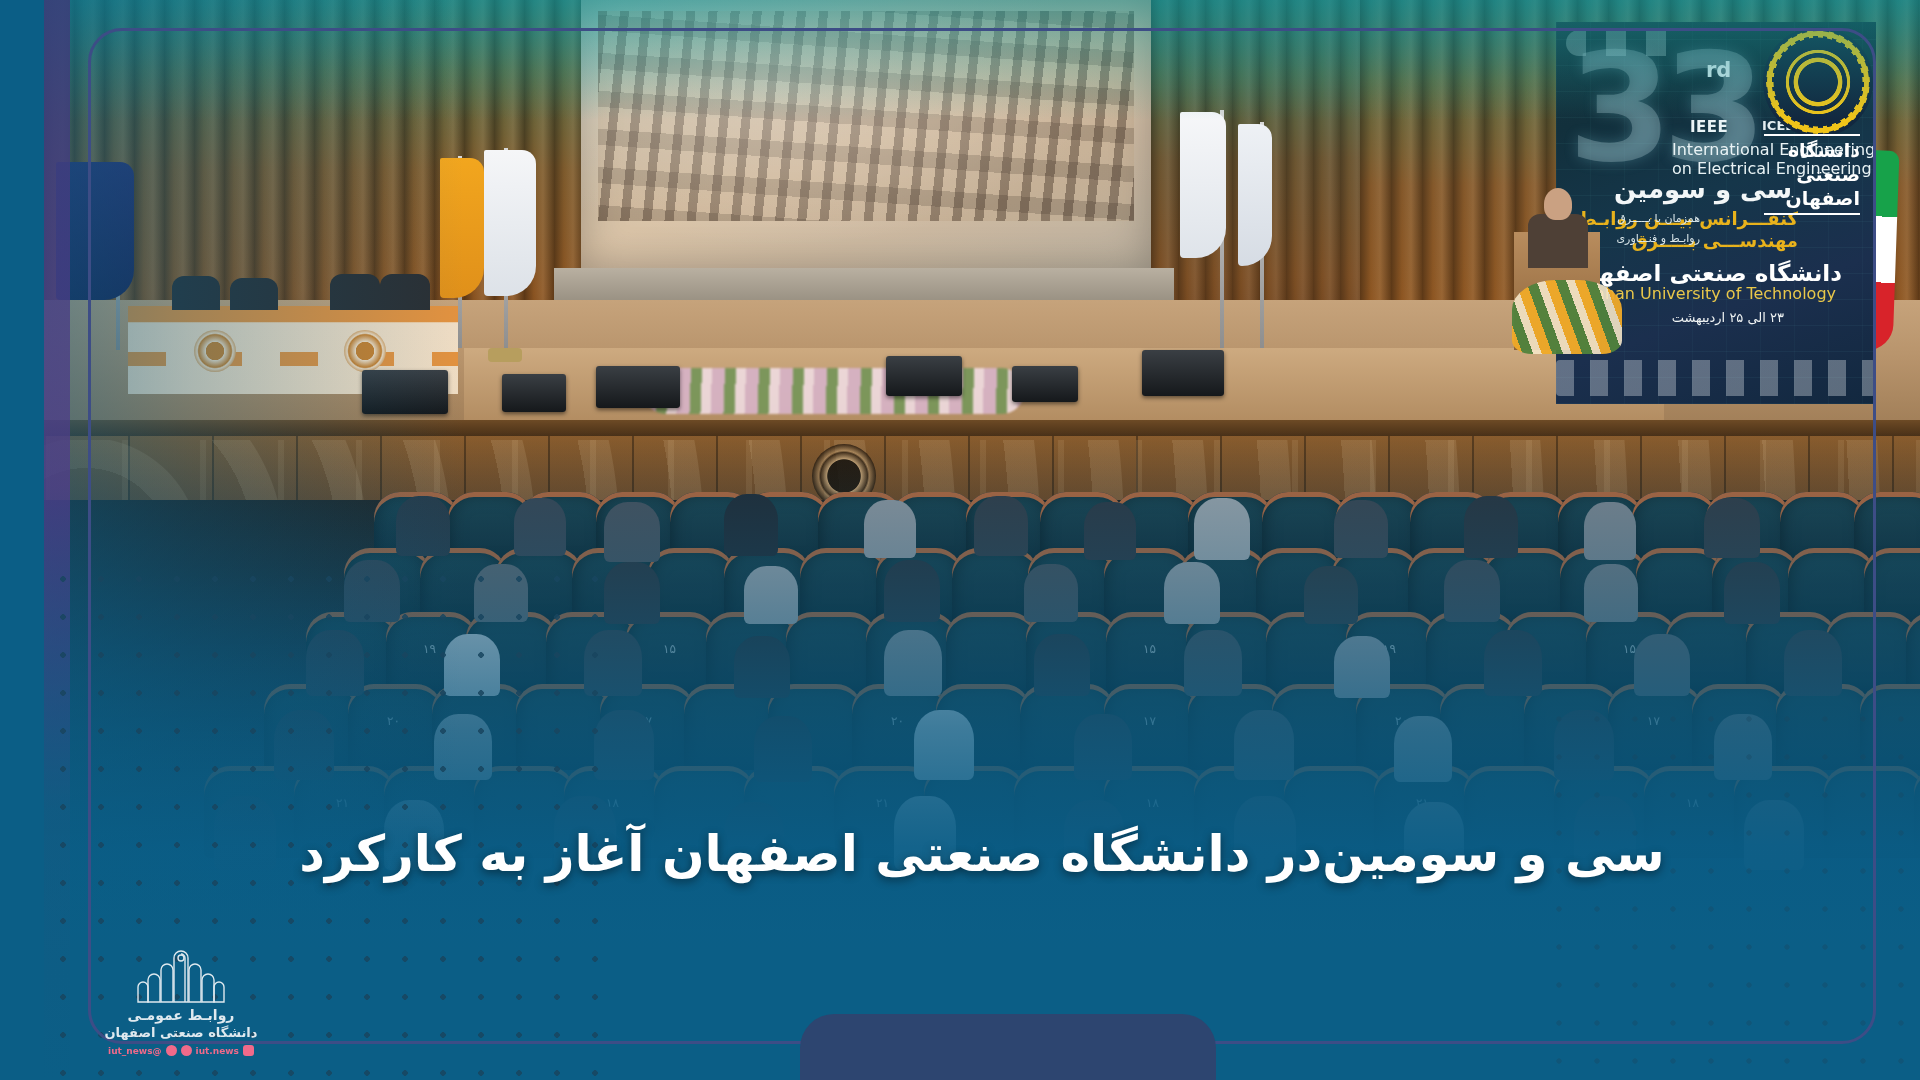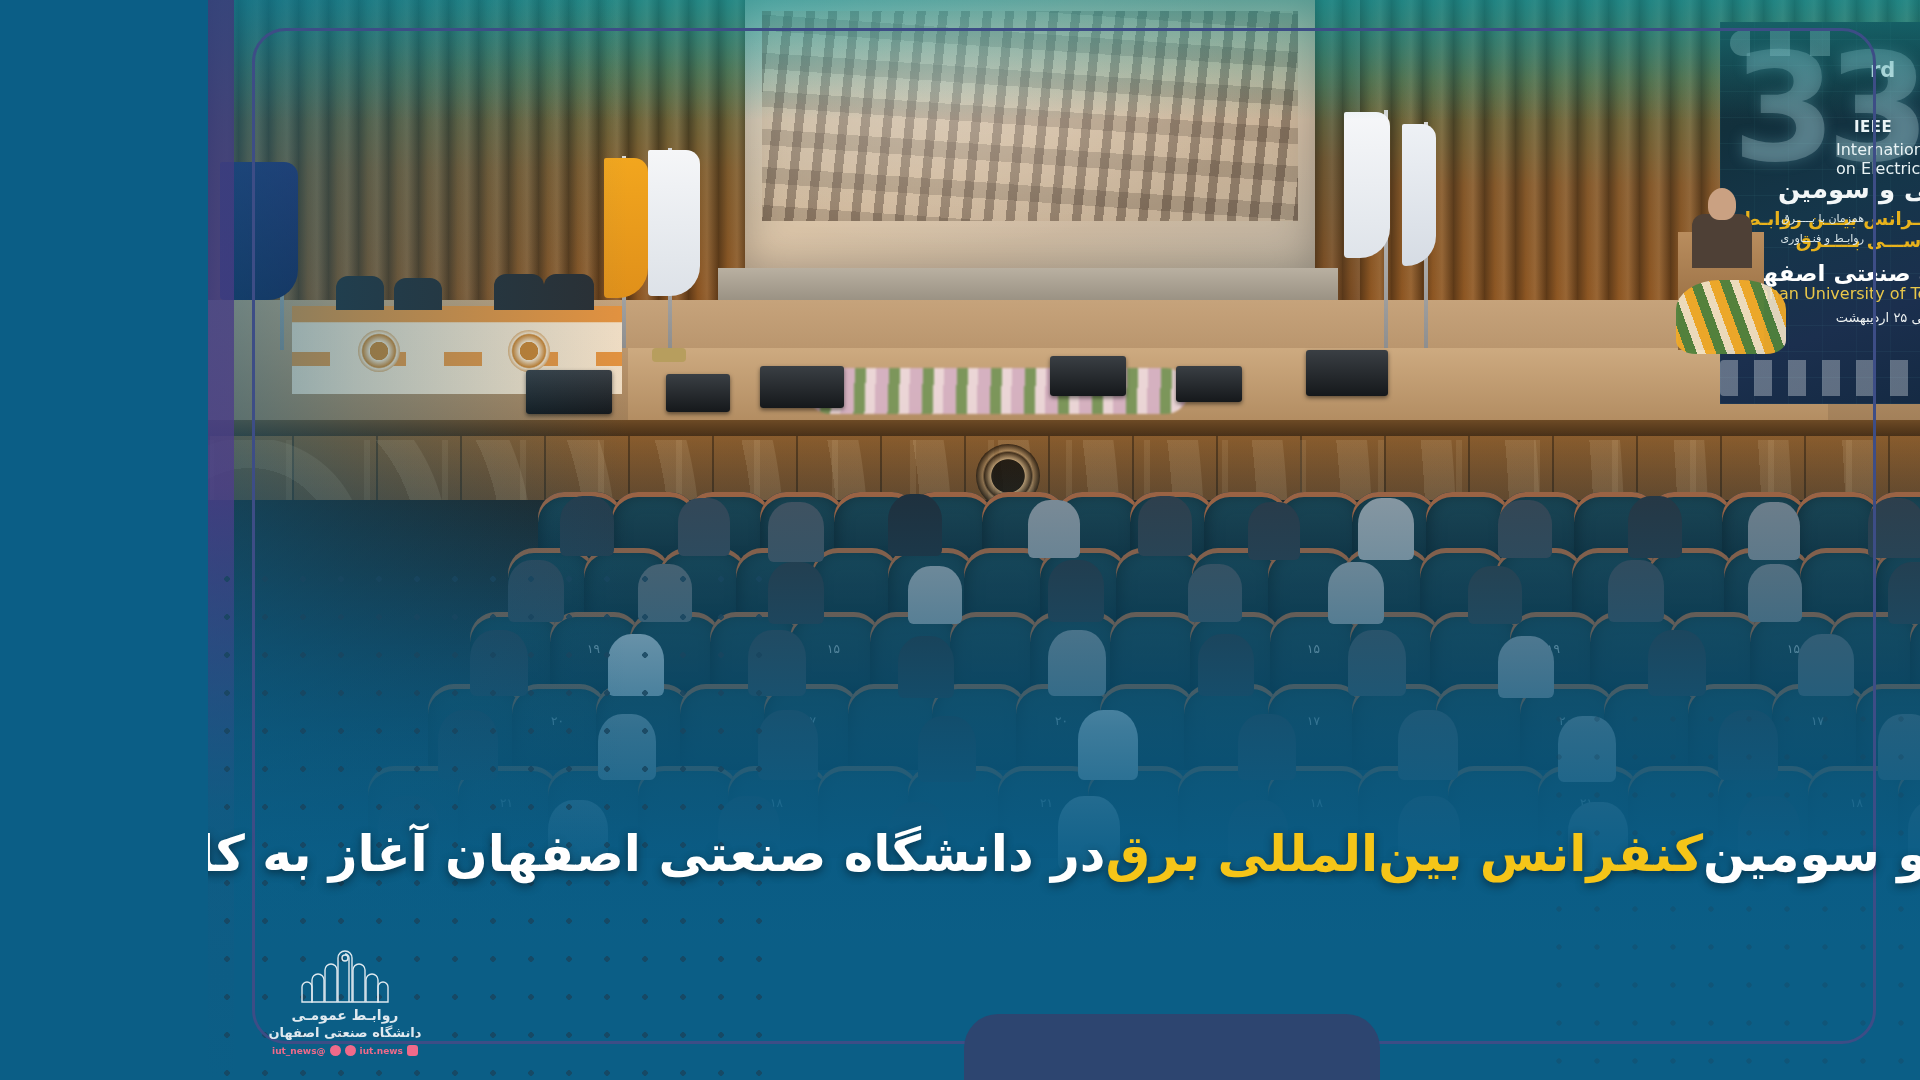--- a/index.html
+++ b/index.html
@@ -1,20 +1,20 @@
 <!DOCTYPE html>
 <html lang="fa" dir="rtl"><head>
 <meta charset="utf-8">
 <title>IUT News Banner</title>
 <style>
   * { margin:0; padding:0; box-sizing:border-box; }
   html,body{ width:1920px; height:1080px; overflow:hidden; background:#0b5e86; }
   body{ font-family:"DejaVu Sans","Liberation Sans",sans-serif; }
 
-  #stage{ position:relative; width:1712px; height:1080px; overflow:hidden; }
+  #stage{ position:relative; width:1876px; height:1080px; overflow:hidden; }
 
   
   .photo{ position:absolute; inset:0; }
 
   
   .curtain{
     position:absolute; left:0; top:0; width:1920px; height:530px;
     background:
       repeating-linear-gradient(90deg,
         rgba(0,0,0,.28) 0px, rgba(0,0,0,.0) 9px, rgba(255,255,255,.07) 17px, rgba(0,0,0,.22) 27px),
@@ -564,21 +564,20 @@
   <div class="blue-wash"></div>
   <div class="blue-left"></div>
   <div class="purple-edge"></div>
   <div class="dots"></div>
   <div class="dots-right"></div>
 
   <div class="frame"></div>
 
   <div class="headline">
     <span>سی و سومین </span>
-      <span class="hl">کنفرانس بین‌المللی برق</span>
       <span> در دانشگاه صنعتی اصفهان آغاز به کارکرد</span>
   </div>
 
   <div class="nav-blob"></div>
 
   <div class="prlogo">
     <svg width="92" height="56" viewBox="0 0 92 56" aria-hidden="true">
       <g fill="none" stroke="#dfe9ef" stroke-width="1.4">
         <path d="M46 3 a7 7 0 0 1 7 7 v44 h-14 v-44 a7 7 0 0 1 7 -7z"></path>
         <path d="M46 6 a4 4 0 0 1 4 4 v44"></path>

